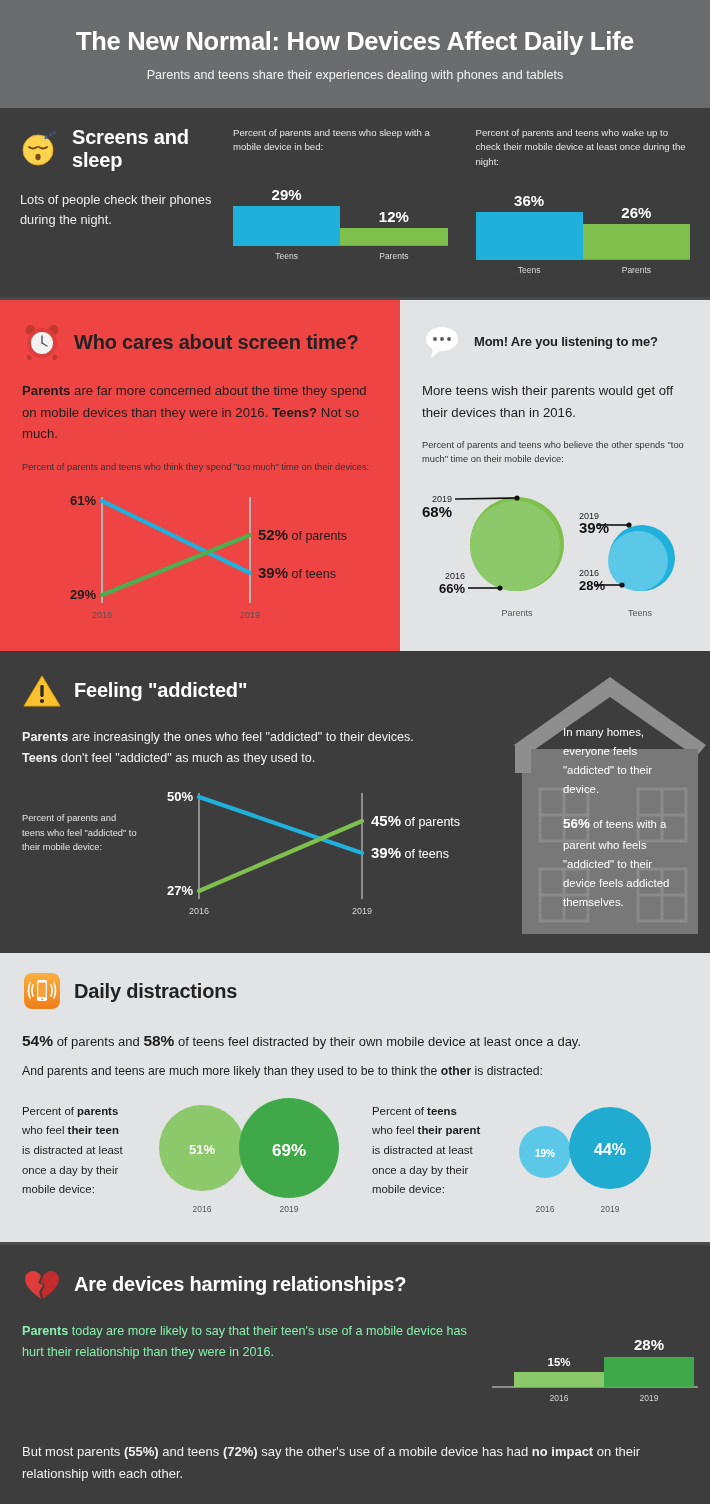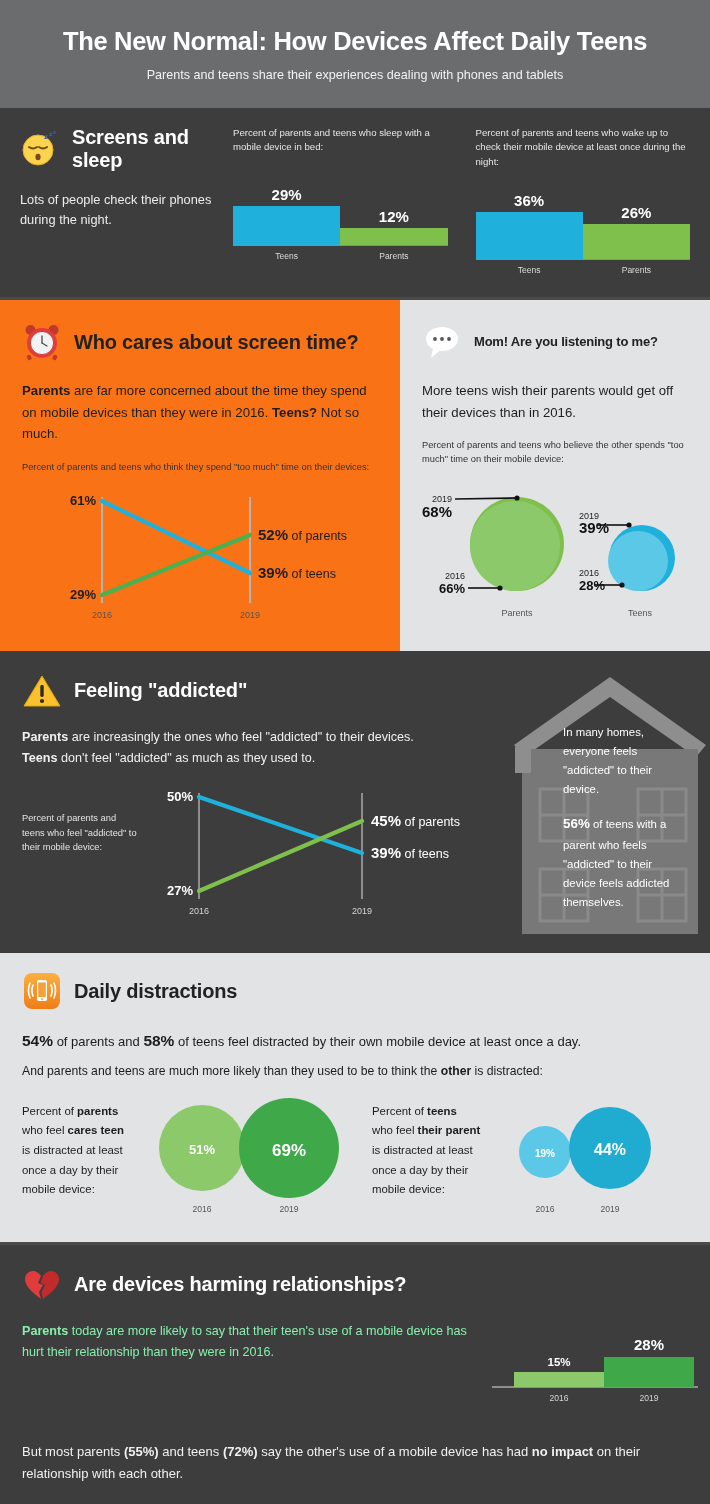--- a/index.html
+++ b/index.html
@@ -28,21 +28,21 @@
   .header .sub {
     margin-top: 11px;
     font-size: 12.6px;
     font-weight: 400;
     color: #f2f2f2;
   }
 
   
   .sec { position: relative; }
   .sec-dark  { background: #3d3d3d; color: #ffffff; }
-  .sec-light { background: #f97316; color: #222222; }
+  .sec-light { background: #ef4444; color: #222222; }
   .sec-grey  { background: #e2e3e5; color: #222222; }
   .divider-dark { height: 3px; background: #4a4a4a; }
 
   .sec-title {
     display: flex;
     align-items: center;
     gap: 12px;
   }
   .sec-title h2 {
     font-size: 20px;
@@ -162,21 +162,21 @@
   .rel .closing { margin-top: 26px; font-size: 13px; line-height: 1.72; color: #f0f0f0; }
   .rel .closing b { font-weight: bold; }
   .rel .closing .big { font-size: 13px; font-weight: bold; }
 </style>
 </head>
 <body>
 
 <div class="page">
 
   <div class="header">
-    <h1>The New Normal: How Devices Affect Daily Teens</h1>
+    <h1>The New Normal: How Devices Affect Daily Life</h1>
     <div class="sub">Parents and teens share their experiences dealing with phones and tablets</div>
   </div>
 
   <div class="sec sec-dark">
     <div class="sleep-row">
       <div class="sleep-left">
         <div class="sec-title">
           <span class="icon-emoji">
             <svg viewBox="0 0 40 40">
               <circle cx="18" cy="21" r="15" fill="#FCD34D"></circle>
@@ -416,21 +416,21 @@
         </svg>
       </span>
       <h2>Daily distractions</h2>
     </div>
 
     <div class="line1"><b>54%</b> of parents and <b>58%</b> of teens feel distracted by their own mobile device at least once a day.</div>
     <div class="line2">And parents and teens are much more likely than they used to be to think the <b>other</b> is distracted:</div>
 
     <div class="bubbles-row">
       <div class="bubble-group" style="width:350px;">
-        <div class="bubble-cap" style="width:125px;flex:0 0 125px;">Percent of <b>parents</b><br>who feel <b>cares teen</b><br>is distracted at least<br>once a day by their<br>mobile device:</div>
+        <div class="bubble-cap" style="width:125px;flex:0 0 125px;">Percent of <b>parents</b><br>who feel <b>their teen</b><br>is distracted at least<br>once a day by their<br>mobile device:</div>
         <div class="bubble-area">
           <svg width="215" height="122" viewBox="0 0 215 122">
             <circle cx="55" cy="52" r="43" fill="#8CC96A"></circle>
             <text x="55" y="58" text-anchor="middle" font-family="Liberation Sans, sans-serif" font-size="13" font-weight="bold" fill="#ffffff">51%</text>
             <circle cx="142" cy="52" r="50" fill="#3FA949"></circle>
             <text x="142" y="60" text-anchor="middle" font-family="Liberation Sans, sans-serif" font-size="17" font-weight="bold" fill="#ffffff">69%</text>
             <text x="55" y="116" text-anchor="middle" font-family="Liberation Sans, sans-serif" font-size="8.5" fill="#555">2016</text>
             <text x="142" y="116" text-anchor="middle" font-family="Liberation Sans, sans-serif" font-size="8.5" fill="#555">2019</text>
           </svg>
         </div>

